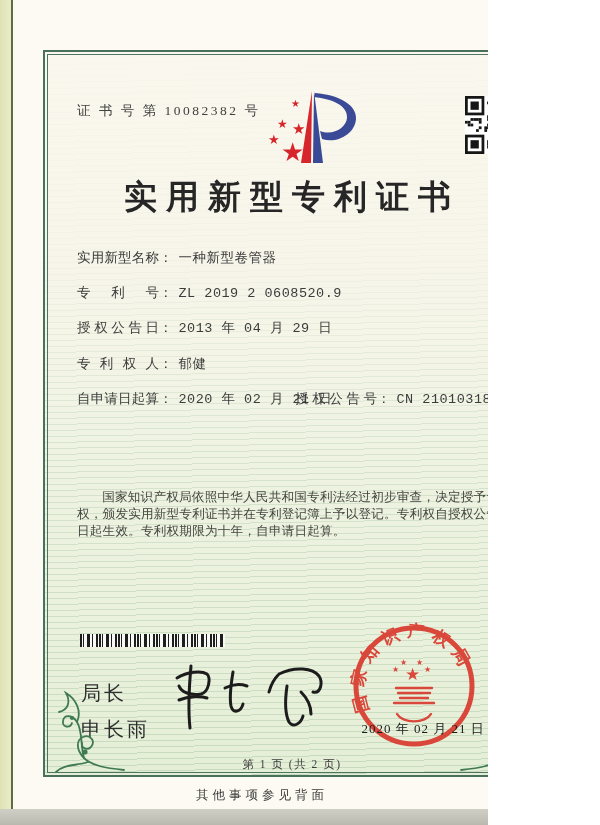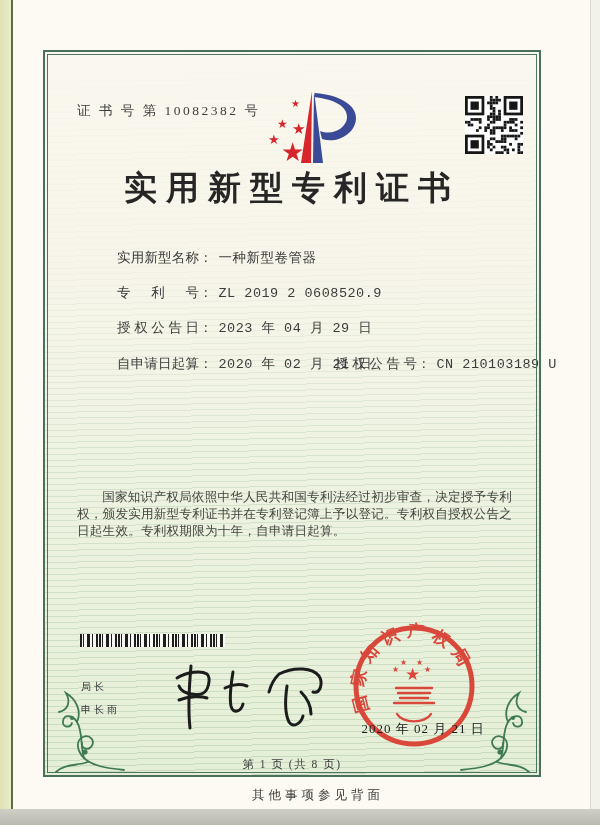--- a/index.html
+++ b/index.html
@@ -1,17 +1,17 @@
 <!DOCTYPE html>
 <html><head>
 <meta charset="utf-8">
 <style>
   html,body{margin:0;padding:0;}
   .page{
-    position:relative;width:600px;height:825px;overflow:hidden;
+    position:relative;width:488px;height:825px;overflow:hidden;
     background:#fcfaf2;
     font-family:"Liberation Serif","DejaVu Serif",serif;
     color:#3a3a3a;
   }
   
   .scan-left{position:absolute;left:0;top:0;width:11px;height:825px;
     background:linear-gradient(90deg,#dfe2b4,#eaecc9);border-right:2px solid #5c6e41;}
   .scan-bottom{position:absolute;left:0;top:809px;width:600px;height:16px;
     background:linear-gradient(180deg,#cfcfc6,#b9b9b0);}
   .scan-right{position:absolute;left:590px;top:0;width:10px;height:825px;
@@ -23,39 +23,39 @@
     background:
       linear-gradient(180deg, rgba(250,247,238,.97) 0%, rgba(248,245,234,.85) 28%,
         rgba(240,245,228,.35) 55%, rgba(233,241,219,.12) 100%),
       repeating-linear-gradient(179deg, rgba(88,148,96,.25) 0 1px, rgba(255,255,255,0) 1px 6px),
       linear-gradient(180deg,#faf7ee,#e4eed6);
   }
   .frame::after{content:"";position:absolute;inset:2px;border:1px solid #4d7560;pointer-events:none;}
   .cert-no{position:absolute;left:32px;top:50px;font-size:13.5px;letter-spacing:2.5px;color:#41413f;}
   .logo{position:absolute;left:220px;top:34px;width:104px;height:86px;}
   .qr{position:absolute;left:420px;top:44px;width:58px;height:58px;background:#fff;}
-  .title{position:absolute;left:0;right:0;top:114px;text-align:center;
+  .title{position:absolute;left:0;right:0;top:123px;text-align:center;
     font-size:33px;font-weight:600;letter-spacing:9px;color:#262626;}
   
   .fields{position:absolute;left:32px;top:197px;right:26px;font-size:13.5px;color:#3c3c3c;}
   .field-row{height:35.2px;position:relative;white-space:nowrap;}
-  .f-label{display:inline-block;width:82px;text-align:justify;text-align-last:justify;vertical-align:top;margin-left:40px;}
+  .f-label{display:inline-block;width:82px;text-align:justify;text-align-last:justify;vertical-align:top;}
   .f-colon{display:inline-block;margin-right:6px;}
   .f-value{letter-spacing:.5px;font-family:Liberation Mono, monospace;}
   .pair2{position:absolute;left:218px;top:0;}
   
   .paras{position:absolute;left:32px;right:27px;top:437px;text-align:justify;}
   .paras p{margin:0;font-size:12.6px;line-height:17px;text-indent:2em;color:#454540;letter-spacing:.2px;}
   
   .barcode{position:absolute;left:35px;top:582px;width:145px;height:13px;
     background:repeating-linear-gradient(90deg,
       #1e1e1e 0 2px,#f8f8f4 2px 3px,#1e1e1e 3px 4px,#f8f8f4 4px 7px,
       #1e1e1e 7px 10px,#f8f8f4 10px 12px,#1e1e1e 12px 13px,#f8f8f4 13px 16px,
       #1e1e1e 16px 18px,#f8f8f4 18px 19px);}
-  .director{position:absolute;left:36px;top:628px;font-size:10px;letter-spacing:3px;color:#2f2f2f;}
+  .director{position:absolute;left:36px;top:628px;font-size:20px;letter-spacing:3px;color:#2f2f2f;}
   .director div{margin-bottom:9px;}
   .signature{position:absolute;left:118px;top:596px;width:170px;height:92px;}
   
   .seal{position:absolute;left:305px;top:570px;width:128px;height:128px;opacity:.92;}
   .seal-date{position:absolute;left:298px;top:668px;width:160px;text-align:center;
     font-size:13px;color:#1d1d1d;letter-spacing:1px;}
   .flourish{position:absolute;width:78px;height:90px;}
   .flourish.bl{left:3px;top:632px;}
   .flourish.br{left:414px;top:632px;transform:scaleX(-1);}
   .page-info{position:absolute;left:0;right:0;top:705px;text-align:center;
@@ -211,21 +211,24 @@
     <div class="title">实用新型专利证书</div>
 
     <div class="fields">
       <div class="field-row">
         <span class="f-label">实用新型名称</span><span class="f-colon">：</span><span class="f-value">一种新型卷管器</span>
       </div>
       <div class="field-row">
         <span class="f-label">专利号</span><span class="f-colon">：</span><span class="f-value">ZL 2019 2 0608520.9</span>
       </div>
       <div class="field-row">
-        <span class="f-label">授权公告日</span><span class="f-colon">：</span><span class="f-value">2023 年 04 月 29 日</span>
+        <span class="f-label">授权公告日</span><span class="f-colon">：</span><span class="f-value">2013 年 04 月 29 日</span>
+      </div>
+      <div class="field-row">
+        <span class="f-label">专利权人</span><span class="f-colon">：</span><span class="f-value">郁健</span>
       </div>
       <div class="field-row double">
         <span class="f-label">自申请日起算</span><span class="f-colon">：</span><span class="f-value">2020 年 02 月 21 日</span>
         <span class="pair2">
           <span class="f-label">授权公告号</span><span class="f-colon">：</span><span class="f-value">CN 210103189 U</span>
         </span>
       </div>
     </div>
 
     <div class="paras">
@@ -288,19 +291,19 @@
       <g fill="none" stroke="#3f7a52" stroke-width="1.8" stroke-linecap="round">
         <path d="M76,86 C58,84 44,82 36,74 C28,66 28,56 35,53 C42,50 48,57 43,63 C39,67 33,64 34,59"></path>
         <path d="M36,74 C32,60 35,48 29,38 C25,31 16,30 15,37 C14,43 22,45 24,39"></path>
         <path d="M29,38 C34,27 28,15 18,9 C23,18 20,26 11,28"></path>
         <path d="M40,78 C28,82 16,80 8,88"></path>
         <circle cx="37" cy="68" r="2.6" fill="#3f7a52" stroke="none"></circle>
         <circle cx="24" cy="34" r="2" fill="#3f7a52" stroke="none"></circle>
       </g>
     </svg>
 
-    <div class="page-info">第 1 页 (共 8 页)</div>
+    <div class="page-info">第 1 页 (共 2 页)</div>
   </div>
 
   <div class="back-note">其他事项参见背面</div>
 
   <div class="scan-bottom"></div>
 </div>
 
 </body></html>

